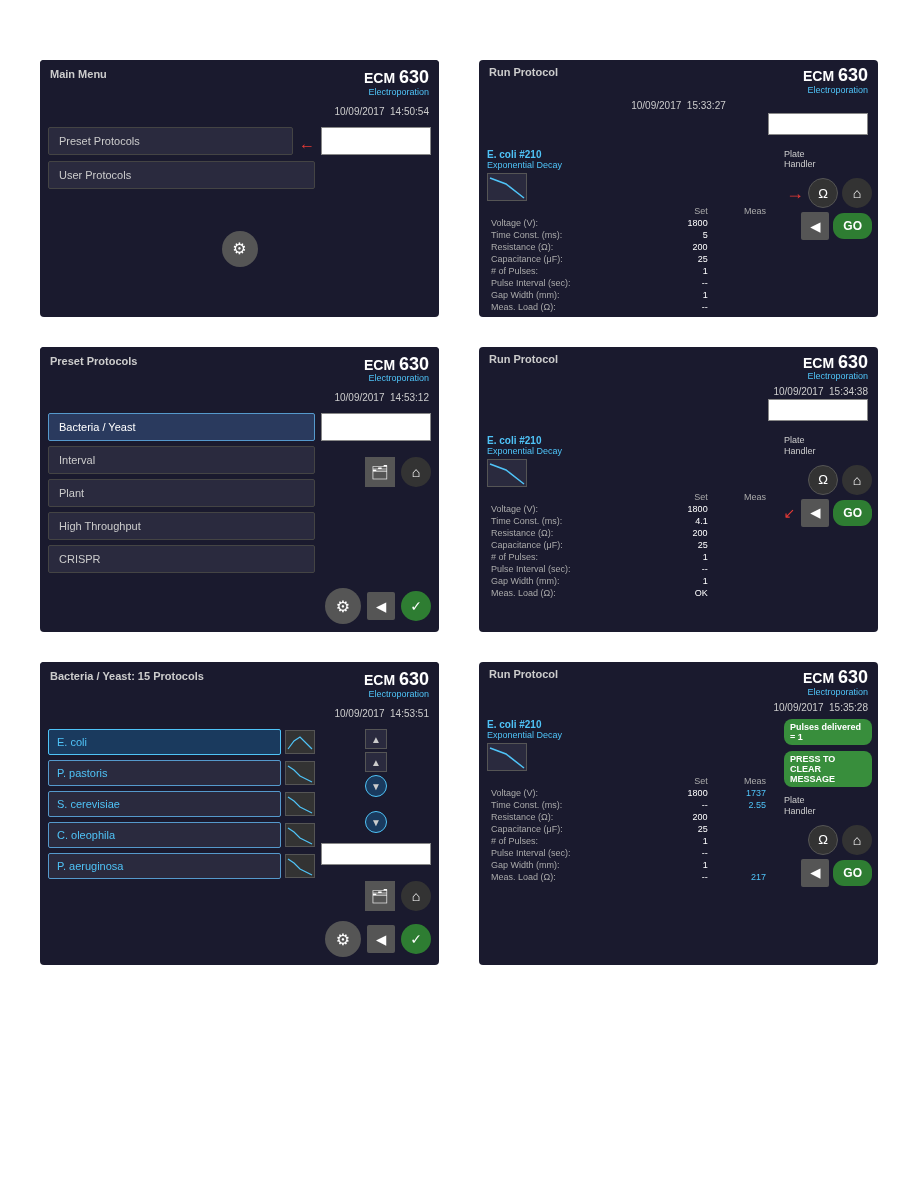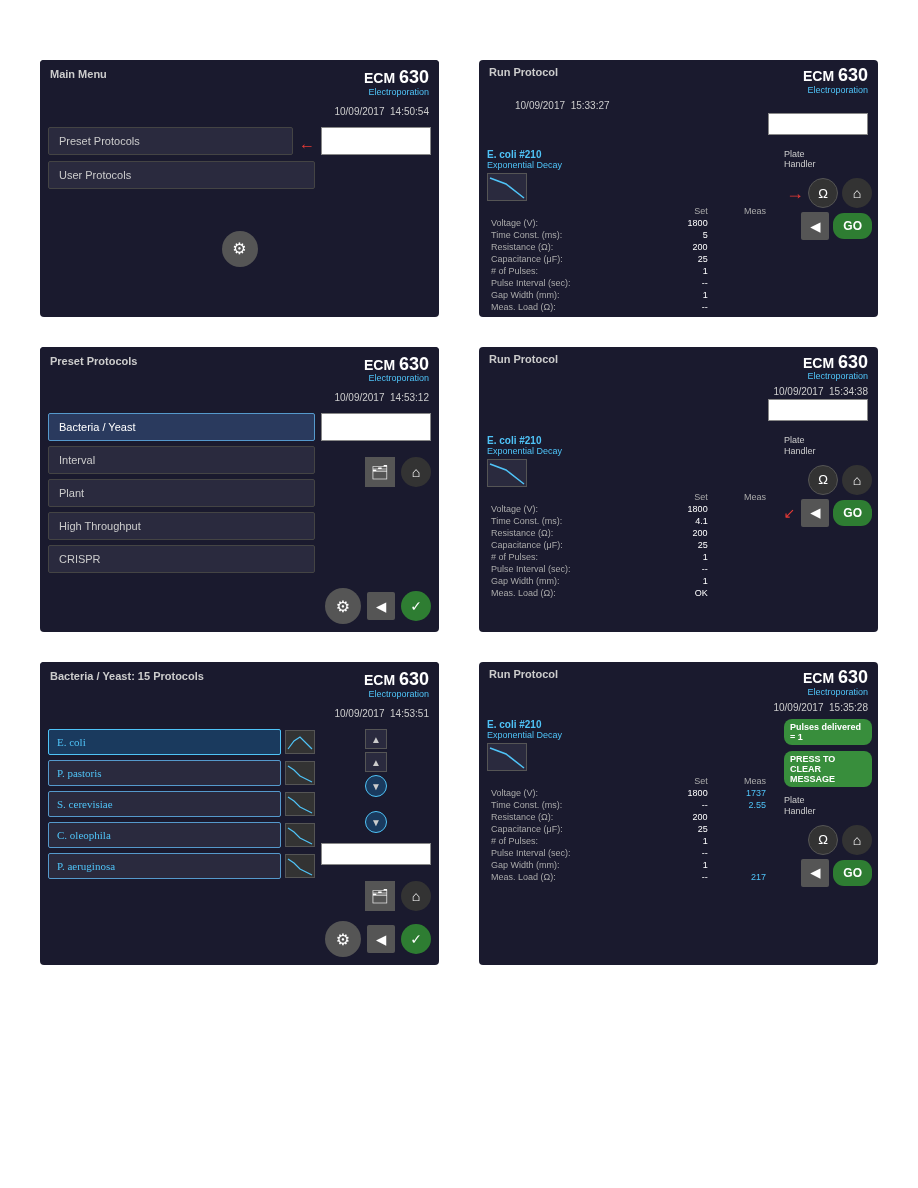--- a/index.html
+++ b/index.html
@@ -184,21 +184,20 @@
     .bacteria-item-btn {
       flex: 1;
       background: #2a2a3e;
       border: 1px solid #5599cc;
       color: #4fc3f7;
       font-size: 11px;
       padding: 6px 8px;
       text-align: left;
       cursor: pointer;
       border-radius: 2px;
-      font-family: Liberation Serif, serif;
     }
 
     .bacteria-item-btn.selected {
       background: #1a3a5e;
       border-color: #4fc3f7;
     }
 
     .chart-icon {
       width: 30px;
       height: 24px;
@@ -474,21 +473,21 @@
   </div>
 
   <div class="ecm-panel" style="min-height:220px;">
     <div class="run-header-row">
       <div class="run-protocol-title">Run Protocol</div>
       <div class="ecm-brand">
         <div class="ecm-brand-name">ECM <span>630</span></div>
         <div class="ecm-brand-sub">Electroporation</div>
       </div>
     </div>
-    <div style="display:flex; justify-content:flex-start; padding: 0 26px 2px; margin-left: 10px;">
+    <div style="display:flex; justify-content:center; padding: 0 8px 2px;">
       <div class="ecm-datetime">
         <span>10/09/2017</span>&nbsp;&nbsp;<span>15:33:27</span>
       </div>
     </div>
     <div style="display:flex; justify-content:flex-end; padding: 0 10px 4px;">
       <div class="text-input-box" style="width:100px; height:22px;"></div>
     </div>
     <div class="run-body">
       <div class="run-left">
         <div class="protocol-name">E. coli #210</div>

